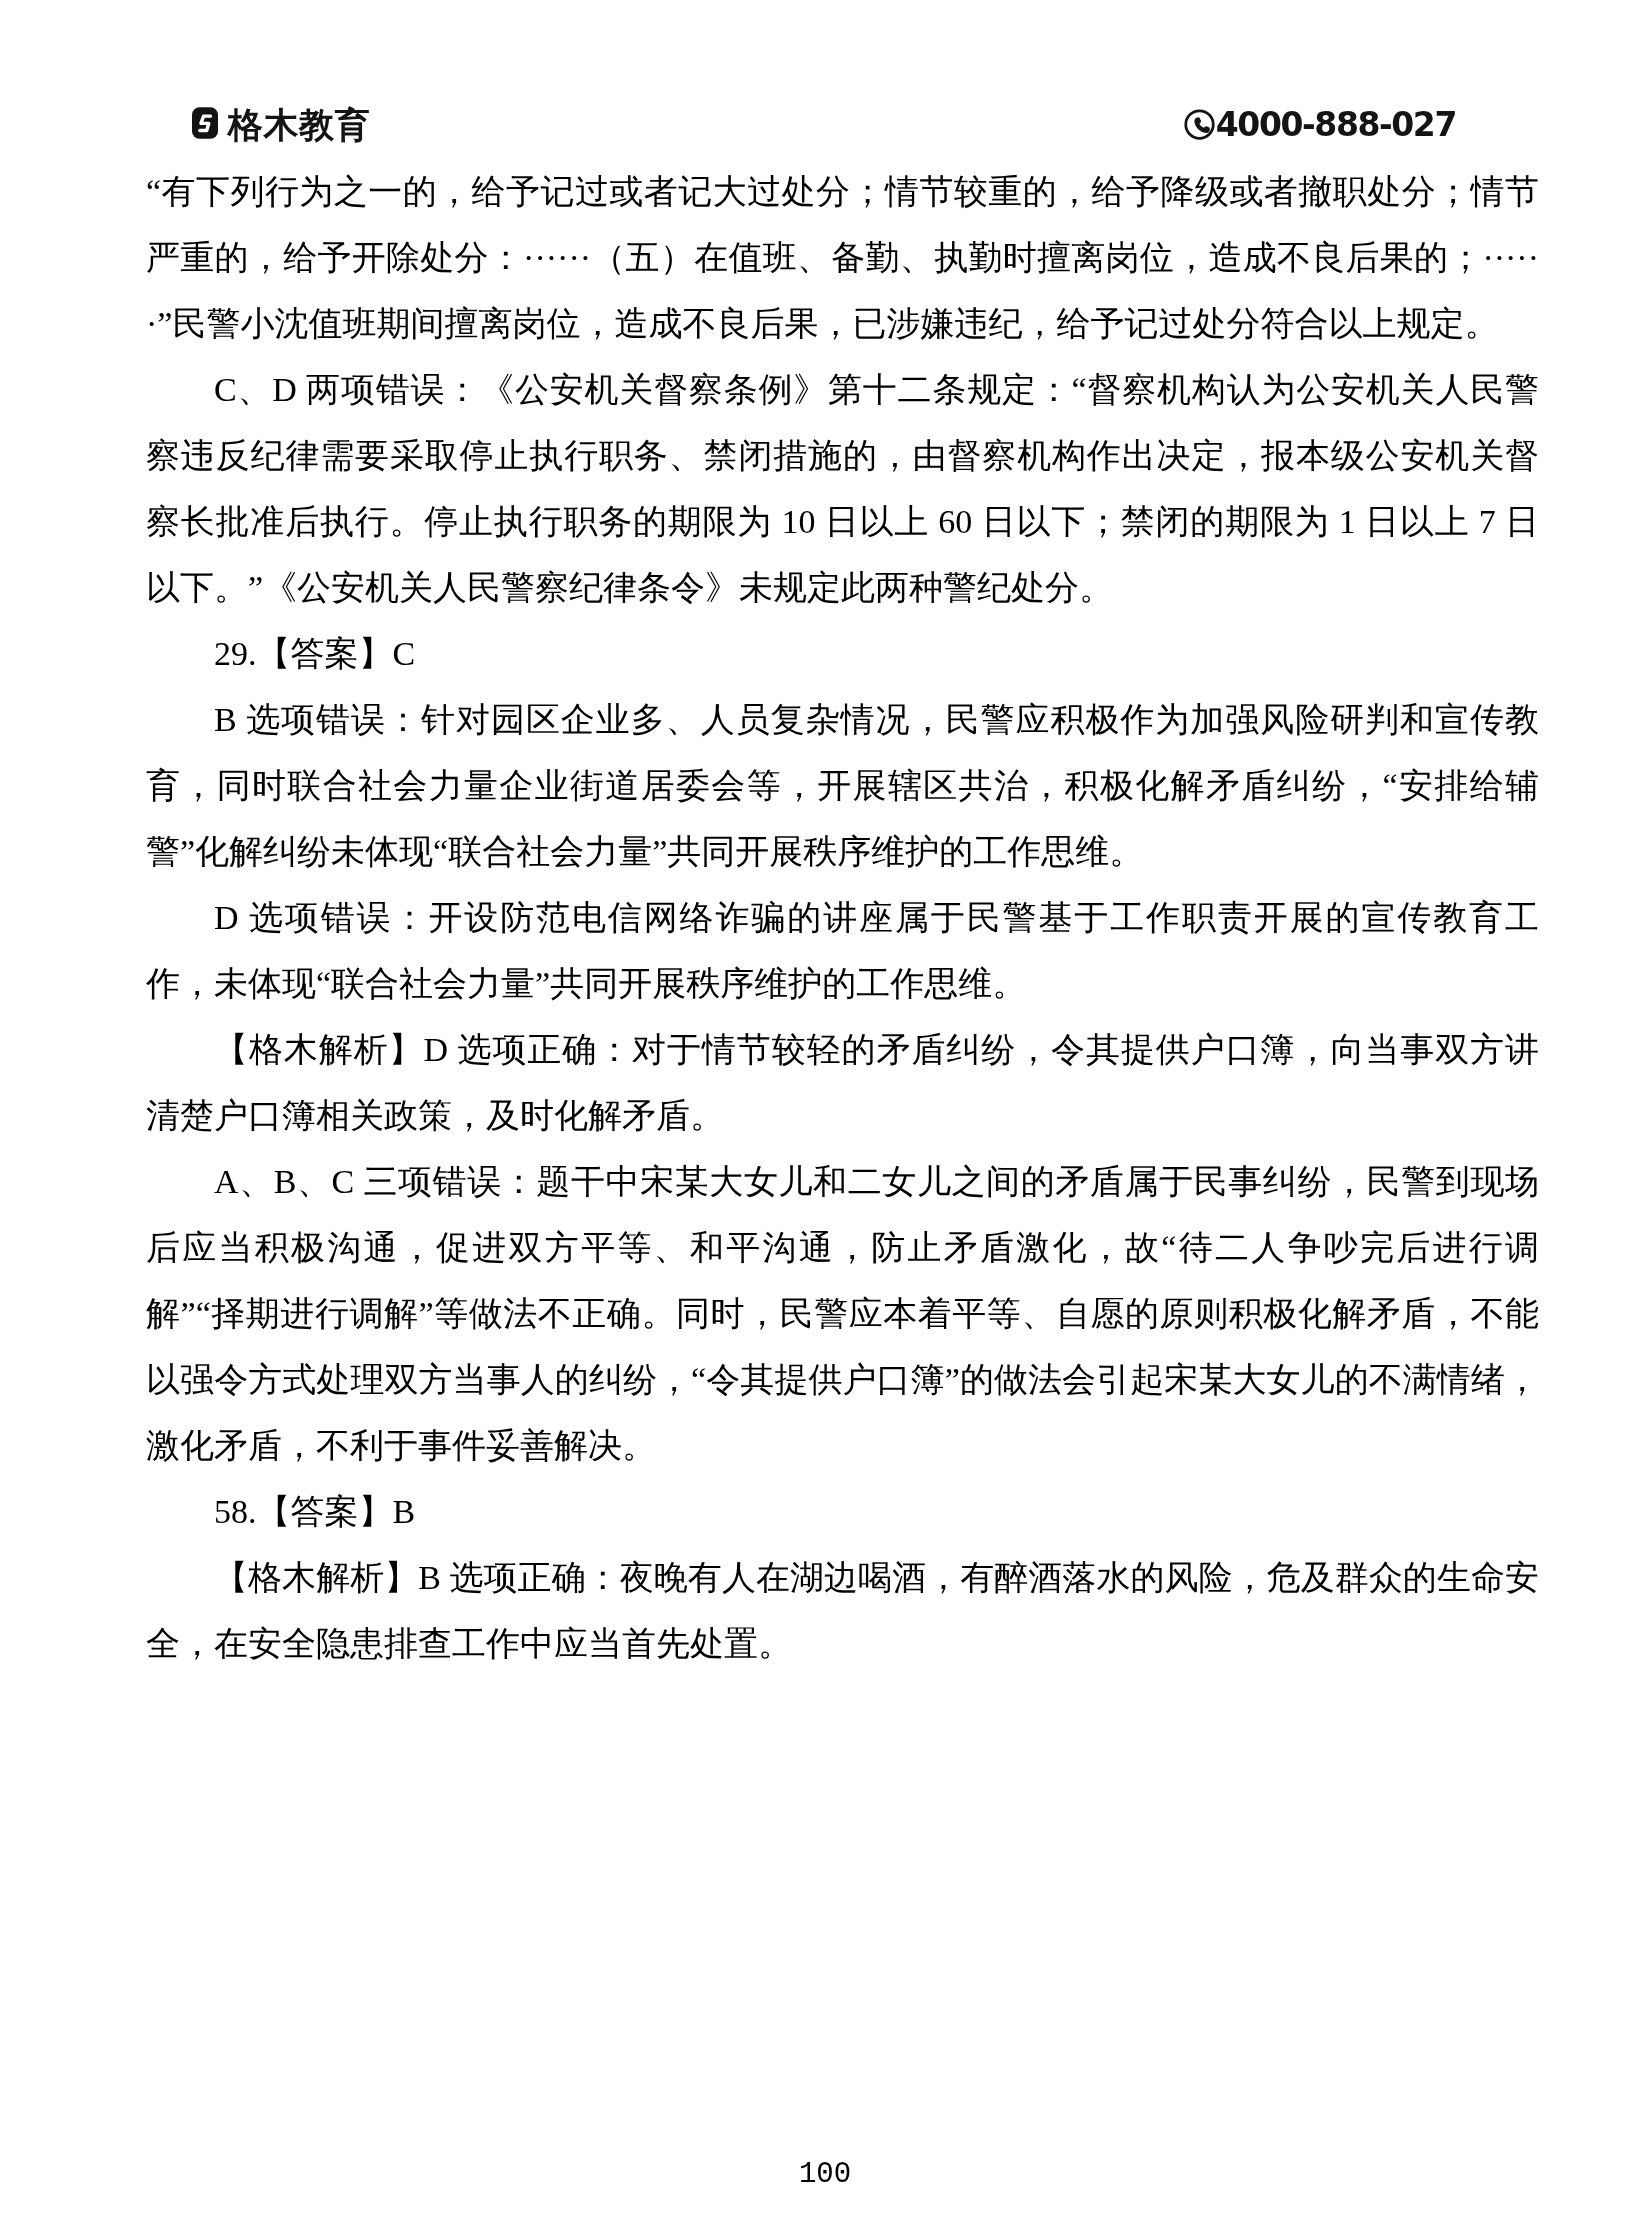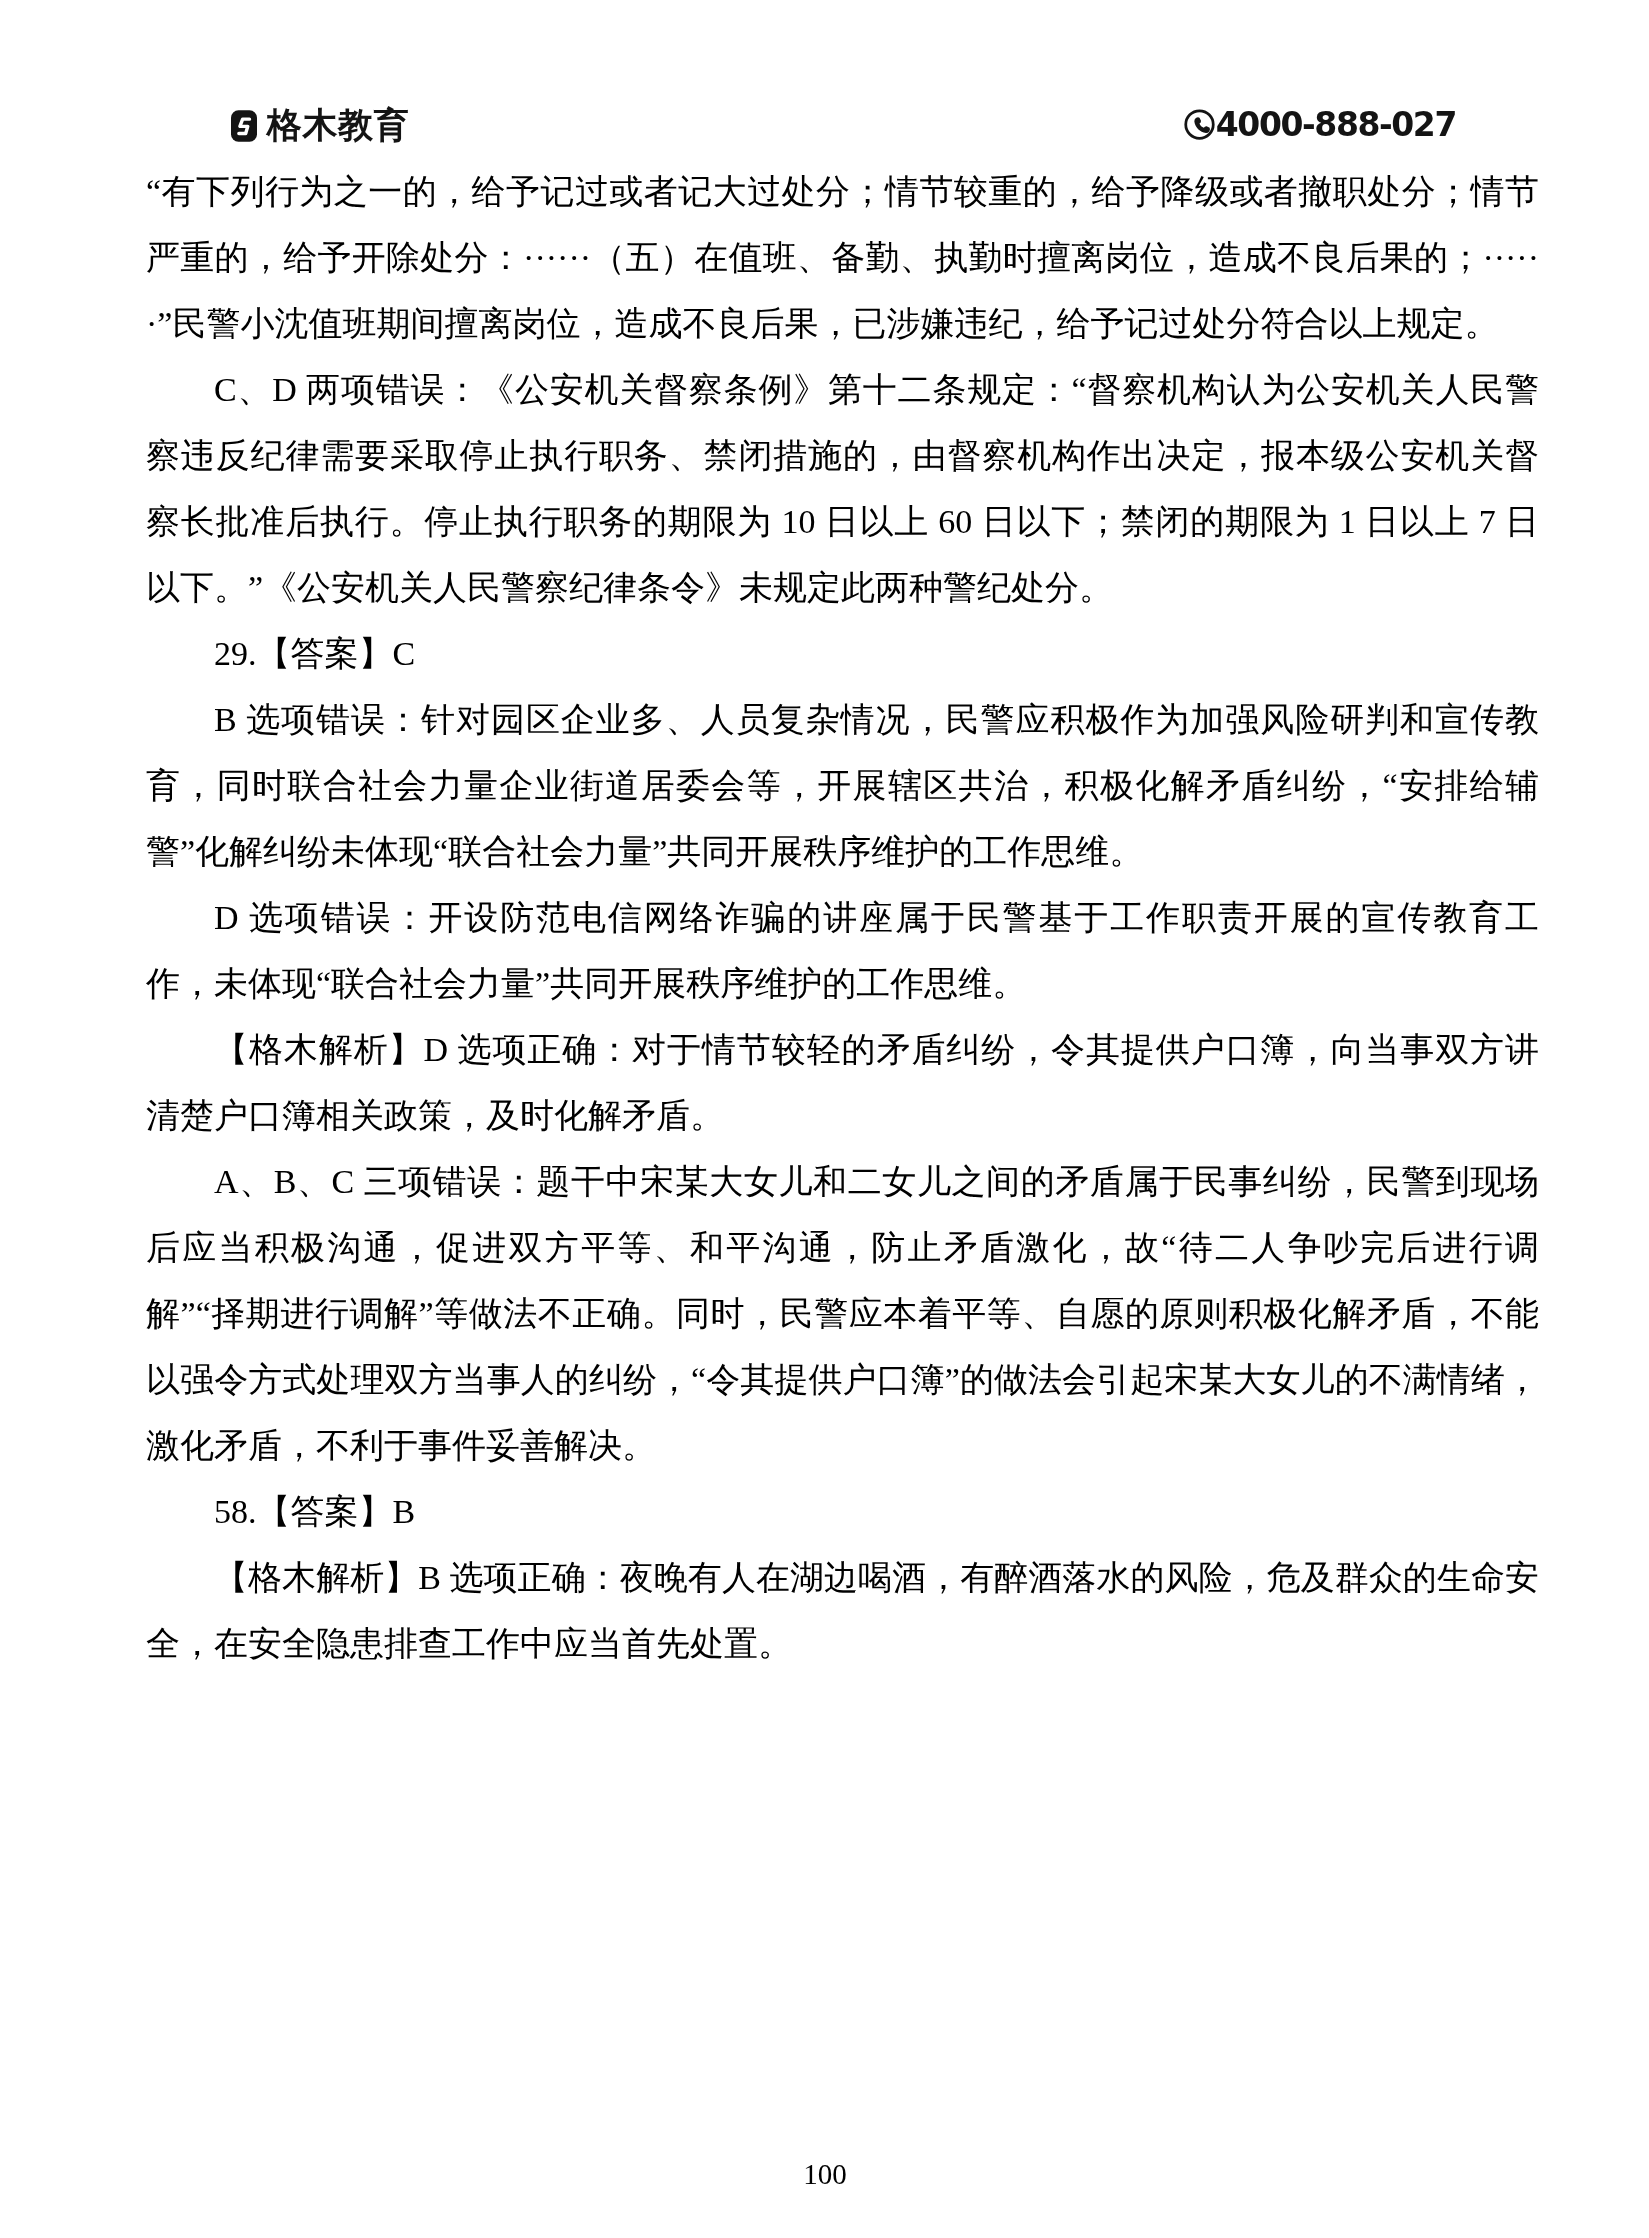--- a/index.html
+++ b/index.html
@@ -23,23 +23,22 @@
     left: 192px;
     top: 103px;
     width: 1264px; 
     height: 42px;
     display: flex;
     align-items: center;
     justify-content: space-between;
   }
   .brand {
     display: flex;
-    align-items: flex-end;
+    align-items: flex-start;
     gap: 9.7px;
-    margin-left: 39px;
   }
   .brand-icon svg { display: block; width: 26px; height: 32px; }
   .brand-name {
     font-family: "Liberation Sans", "DejaVu Sans", sans-serif;
     font-weight: bold;
     font-size: 35px;
     line-height: 1;
     letter-spacing: 0.7px;
     color: #141414;
     white-space: nowrap;
@@ -76,21 +75,21 @@
   .para { margin: 0; text-indent: 2em; }
   .para.first { text-indent: 0; }
 
   
   .footer {
     position: absolute;
     left: 0;
     top: 2160px;
     width: 1650px;
     text-align: center;
-    font-family: Liberation Serif, serif;
+    font-family: Liberation Mono, monospace;
     font-size: 29px;
     line-height: 1;
     color: #000;
   }
 </style>
 </head>
 <body>
 
 <div class="page">
 

